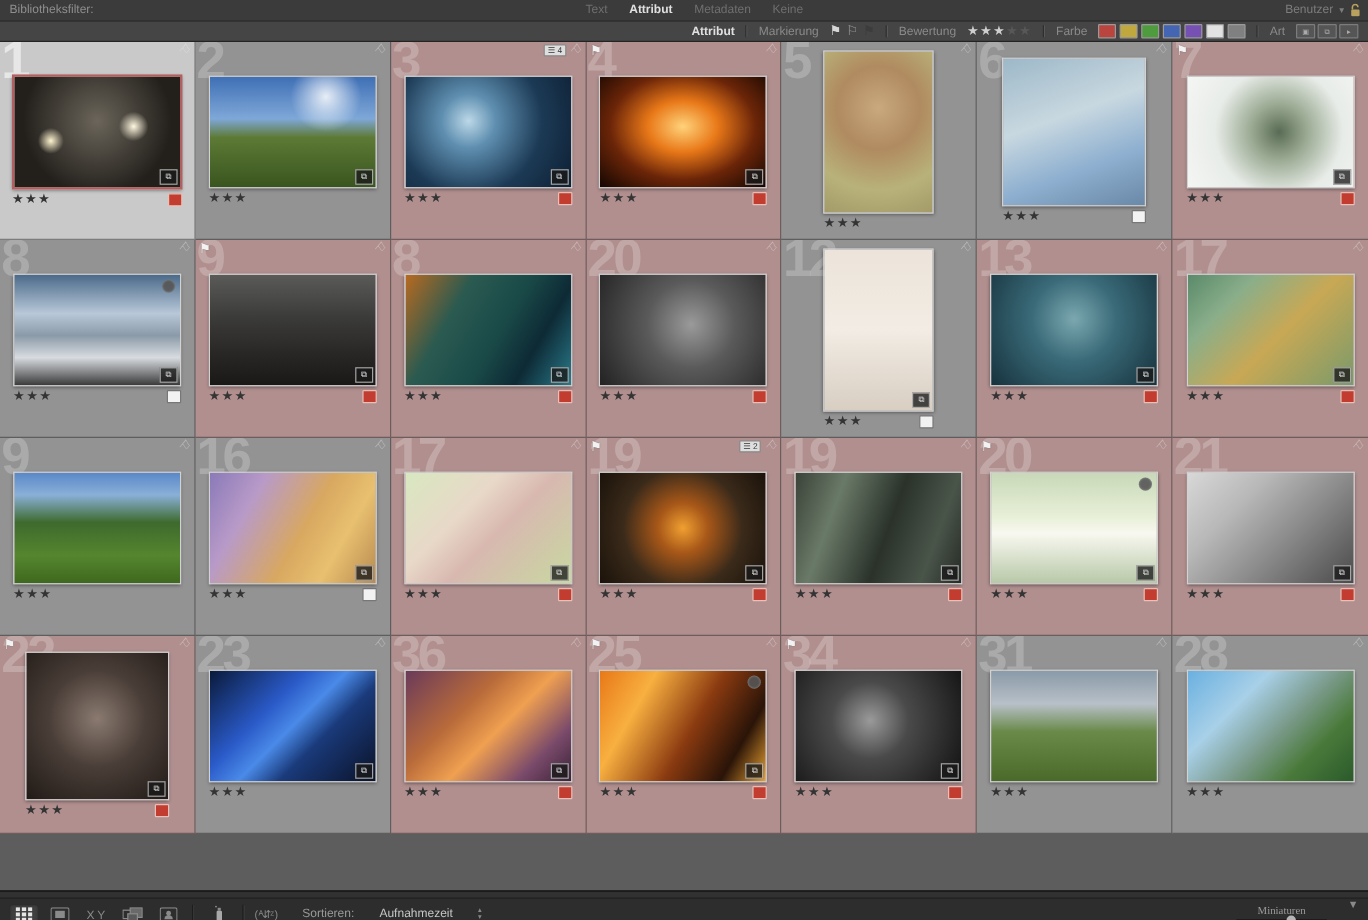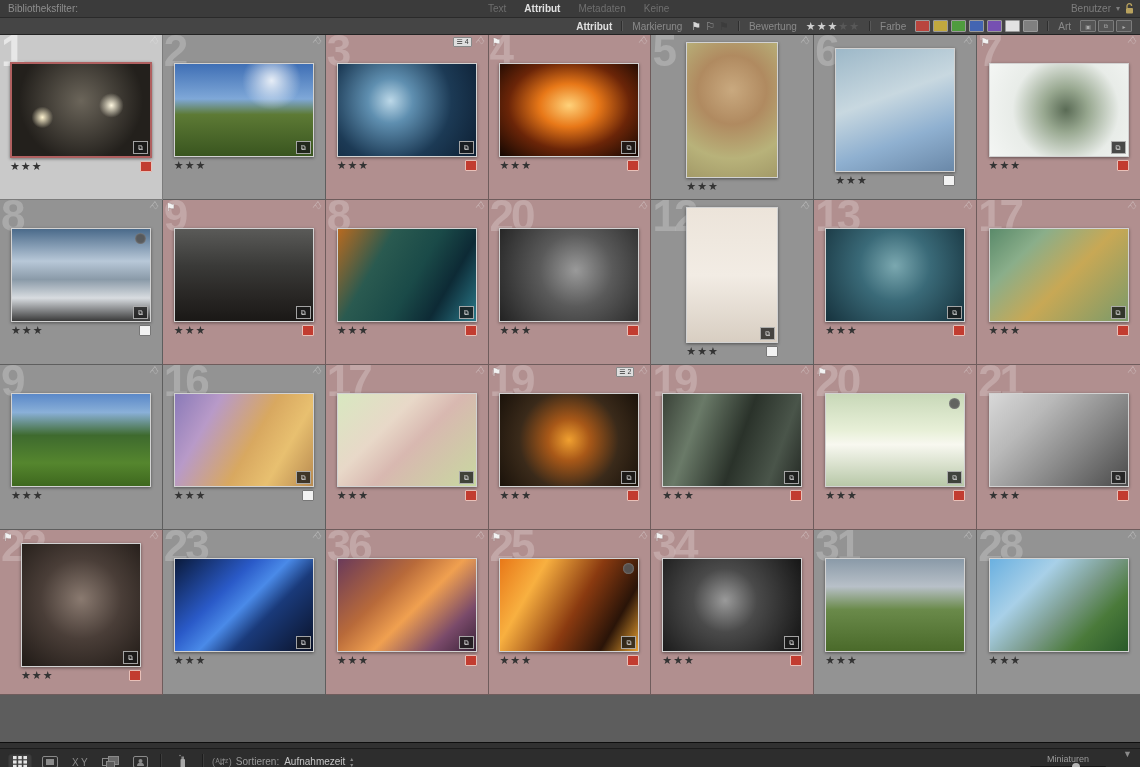--- a/index.html
+++ b/index.html
@@ -68,27 +68,27 @@
   .badge-white{background:#f2f2f2;border:1px solid #777;}
 
   
   .film-gap{height:47px;}
   .film-edge{height:5px;background:#313131;border-top:1px solid #0e0e0e;border-bottom:1px solid #1c1c1c;}
   .toolbar{height:25px;background:#2d2d2d;display:flex;align-items:center;font-size:10px;color:#9a9a9a;}
   .view-icons{display:flex;gap:6px;align-items:center;margin-left:8px;}
   .vicon{width:24px;height:16px;display:flex;align-items:center;justify-content:center;border-radius:2px;}
   .vicon.active{background:#3f3f3f;box-shadow:inset 0 0 2px rgba(0,0,0,.6);}
   .tsep{width:1px;height:16px;background:#1d1d1d;border-right:1px solid #3c3c3c;margin:0 8px;}
-  .sort-group{display:flex;align-items:center;gap:5px;}
+  .sort-group{display:flex;align-items:center;gap:21px;}
   .sort-dir{color:#8a8a8a;font-size:9px;letter-spacing:-1px;}
   .sort-val{color:#c6c6c6;}
   .tiny-arrows{font-size:6px;color:#888;line-height:6px;display:inline-block;}
   .spacer{flex:1;}
   .thumb-size{display:flex;flex-direction:column;align-items:center;margin-right:34px;gap:2px;}
-  .thumb-size .t-lbl{font-size:9px;color:#9a9a9a;line-height:9px;}
+  .thumb-size .t-lbl{font-size:9px;color:#9a9a9a;line-height:9px;font-family:Liberation Serif, serif;}
   .slider-track{position:relative;width:76px;height:2px;background:#171717;border-radius:1px;}
   .slider-thumb{position:absolute;top:-3px;width:8px;height:8px;border-radius:50%;
                 background:#b5b5b5;box-shadow:0 1px 1px rgba(0,0,0,.6);}
   .tb-chev{position:absolute;right:8px;bottom:8px;color:#8a8a8a;font-size:9px;}
 </style>
 </head>
 <body>
 
 <div class="app">
 

